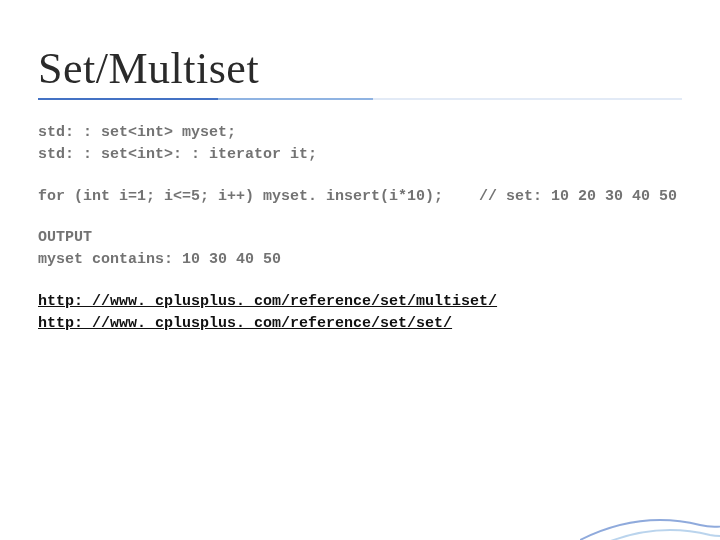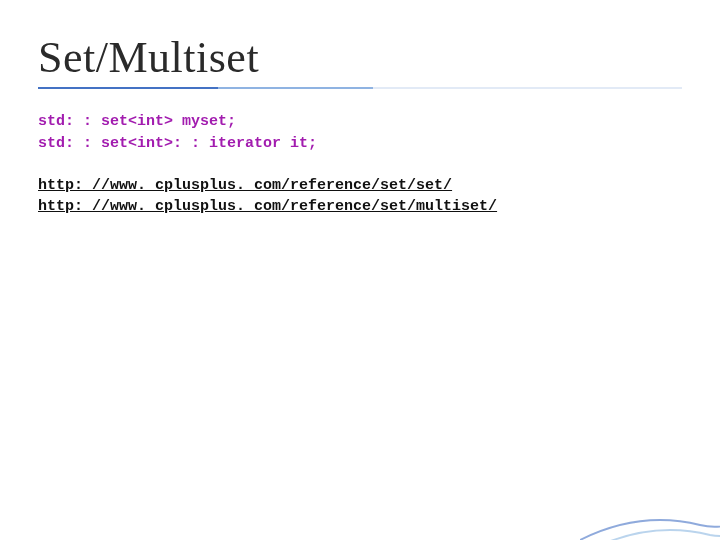--- a/index.html
+++ b/index.html
@@ -10,21 +10,21 @@
     background: #ffffff;
     font-family: Georgia, "Times New Roman", serif;
     overflow: hidden;
     position: relative;
   }
   .slide {
     width: 720px;
     height: 540px;
     position: relative;
     box-sizing: border-box;
-    padding: 32px 38px 30px 38px;
+    padding: 43px 38px 30px 38px;
   }
   .title {
     font-size: 44px;
     color: #2a2a2a;
     margin: 0 0 4px 0;
     font-weight: normal;
     letter-spacing: 0.5px;
   }
   .underline {
     height: 2px;
@@ -32,21 +32,21 @@
     margin-bottom: 22px;
     background: linear-gradient(to right,
       #4472c4 0%, #4472c4 28%,
       #8fb3e2 28%, #8fb3e2 52%,
       #e2eaf6 52%, #e2eaf6 100%);
   }
   .code {
     font-family: "Courier New", Courier, monospace;
     font-size: 15px;
     line-height: 1.45;
-    color: #a21caf;
+    color: #737373;
     font-weight: bold;
     white-space: pre;
   }
   .block {
     margin-bottom: 20px;
   }
   .link {
     font-family: "Courier New", Courier, monospace;
     font-size: 15px;
     line-height: 1.45;
@@ -67,27 +67,30 @@
 <body>
 
 <div class="slide">
 
   <h1 class="title">Set/Multiset</h1>
   <div class="underline"></div>
 
   <div class="code block"><span>std: : set&lt;int&gt; myset;</span>
 <span>std: : set&lt;int&gt;: : iterator it;</span></div>
 
+  <div class="code block"><span>for (int i=1; i&lt;=5; i++) myset. insert(i*10);    // set: 10 20 30 40 50</span></div>
 
 
 
+  <div class="code block"><span>OUTPUT</span>
+<span>myset contains: 10 30 40 50</span></div>
 
   <div>
+    <div><span class="link">http: //www. cplusplus. com/reference/set/multiset/</span></div>
     <div><span class="link">http: //www. cplusplus. com/reference/set/set/</span></div>
-    <div><span class="link">http: //www. cplusplus. com/reference/set/multiset/</span></div>
   </div>
 
   <svg class="swoosh" viewBox="0 0 180 120">
     <path d="M 0 90 Q 60 60 120 75 Q 150 82 180 60 L 180 120 L 0 120 Z" fill="none" stroke="#4472c4" stroke-width="2" opacity="0.6"></path>
     <path d="M 10 100 Q 70 70 130 85 Q 155 90 180 72" fill="none" stroke="#9cc2e5" stroke-width="2" opacity="0.7"></path>
     <path d="M 0 110 Q 80 85 180 95" fill="none" stroke="#6b9bd2" stroke-width="2" opacity="0.5"></path>
   </svg>
 
 </div>
 

